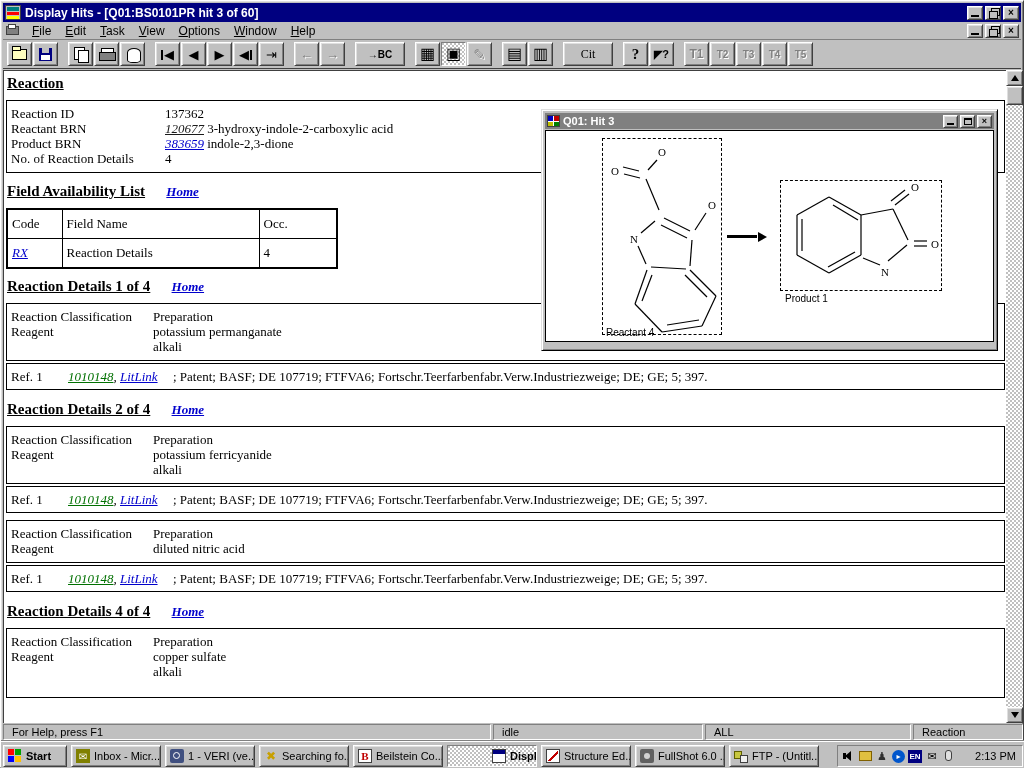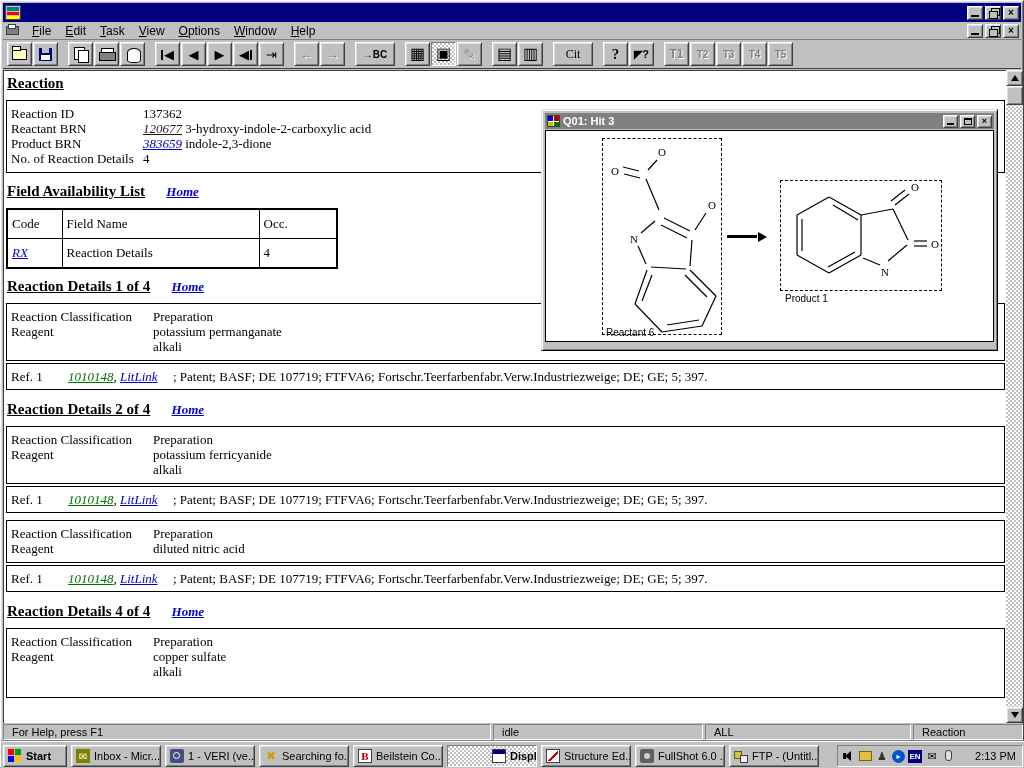--- a/index.html
+++ b/index.html
@@ -29,21 +29,21 @@
 
   
   .menubar { position:absolute; left:2px; top:21px; right:2px; height:18px; background:#c0c0c0; display:flex; align-items:center; border-bottom:1px solid #808080; box-shadow:0 1px 0 #ffffff; }
   .child-icon { width:16px; height:14px; margin:0 4px 0 2px; position:relative; background:#c0c0c0; }
   .menu-item { padding:2px 7px; font-size:12px; color:#000; }
   .menu-item::first-letter { text-decoration:underline; }
 
   
   .toolbar { position:absolute; left:2px; top:39px; right:2px; height:29px; background:#c0c0c0; display:flex; align-items:center; padding-left:4px; border-bottom:1px solid #404040; }
   .tbtn { width:25px; height:24px; margin-right:1px; display:flex; align-items:center; justify-content:center; font-size:13px; color:#000; position:relative; }
-  .tbtn.wide { width:40px; font-size:10px; font-weight:bold; }
+  .tbtn.wide { width:50px; font-size:10px; font-weight:bold; }
   .tbtn.gap { margin-left:9px; }
   .tbtn.disabled { color:#808080; text-shadow:1px 1px 0 #ffffff; }
   .tbtn.pressed { border-color:#808080 #ffffff #ffffff #808080; box-shadow:none; }
   .glyph { line-height:1; }
   .navbar-l:before { content:""; display:inline-block; width:2px; height:10px; background:#000; margin-right:1px; vertical-align:-1px;}
   .navbar-r:after { content:""; display:inline-block; width:2px; height:10px; background:#000; margin-left:1px; vertical-align:-1px;}
   
   .i-folder { width:15px; height:11px; position:relative; background:#ffffc0; border:1px solid #000; }
   .i-folder:before { content:""; position:absolute; left:-1px; top:-4px; width:7px; height:3px; background:#ffffc0; border:1px solid #000; }
   .i-floppy { width:13px; height:13px; background:#000080; position:relative; }
@@ -62,21 +62,21 @@
 
   
   .docwrap { position:absolute; left:2px; top:69px; width:1020px; height:653px; background:#fff; border-top:1px solid #404040; border-left:1px solid #404040; }
   .doc { position:absolute; left:1px; top:1px; width:1002px; height:652px; overflow:hidden; background:#fff; font-family:"Liberation Serif",serif; font-size:13px; color:#000; }
   .doc-h { font-size:15px; font-weight:bold; text-decoration:underline; display:inline-block; }
   .h-row { margin:9px 0 0 2px; height:18px; }
   .h-row.first { margin-top:3px; }
   .h-row.late { margin-top:11px; }
   .home-link { margin-left:18px; font-size:13px; font-style:italic; color:#0000cc; text-decoration:underline; font-weight:bold; }
   .dbox { margin:7px 0 0 1px; width:999px; border:1px solid #000; padding:5px 0 6px 4px; line-height:15px; }
-  .drow { display:flex; }
+  .drow { display:flex;gap:22px; }
   .lbl132 { display:inline-block; width:132px; flex:none; }
   .cols { display:flex; }
   .c-l { width:142px; flex:none; }
   .c-r { flex:1; }
   .refbox { margin:2px 0 0 1px; width:999px; border:1px solid #000; padding:5px 0 5px 4px; line-height:15px; display:flex; }
   .ref-lbl { width:57px; flex:none; }
   .ref-links { width:105px; flex:none; }
   .lnk { color:#0000cc; font-style:italic; text-decoration:underline; }
   .lnkg { color:#007000; font-style:italic; text-decoration:underline; }
   .lnkd { color:#1a1a1a; font-style:italic; text-decoration:underline; }
@@ -131,20 +131,21 @@
 <body>
 
 <div class="screen raised">
 
   <div class="titlebar">
     <div class="app-icon">
       <i style="left:1px;top:1px;width:12px;height:4px;background:#008080;"></i>
       <i style="left:1px;top:6px;width:12px;height:3px;background:#ff0000;"></i>
       <i style="left:1px;top:10px;width:12px;height:3px;background:#ffff00;"></i>
     </div>
+    <span class="title-text">Display Hits - [Q01:BS0101PR hit 3 of 60]</span>
     <div class="winbtns">
       <div class="wbtn raised">
           <span class="minbar"></span>
         </div>
       <div class="wbtn raised">
           <span class="restore"></span>
         </div>
       <div class="wbtn raised">
           <span>×</span>
         </div>
@@ -442,21 +443,21 @@
             <line x1="59" y1="193" x2="32" y2="165"></line>
             <line x1="32" y1="165" x2="44" y2="131"></line>
             <line x1="39" y1="162" x2="49" y2="136"></line>
           </g>
           <text x="12" y="36" text-anchor="middle">O</text>
           <text x="59" y="17" text-anchor="middle">O</text>
           <text x="109" y="70" text-anchor="middle">O</text>
           <text x="31" y="104" text-anchor="middle">N</text>
         </svg>
       </div>
-      <span class="mol-label" style="left:60px;top:196px;">Reactant 6</span>
+      <span class="mol-label" style="left:60px;top:196px;">Reactant 4</span>
 
       <div class="rxn-arrow">
         <span class="shaft"></span>
           <span class="head"></span>
       </div>
 
       <div class="molbox" style="left:234px;top:49px;width:162px;height:111px;">
         <svg width="160" height="109" viewBox="0 0 160 109">
           <g stroke="#000" stroke-width="1.2" fill="none">
             <line x1="16" y1="34" x2="16" y2="74"></line>

